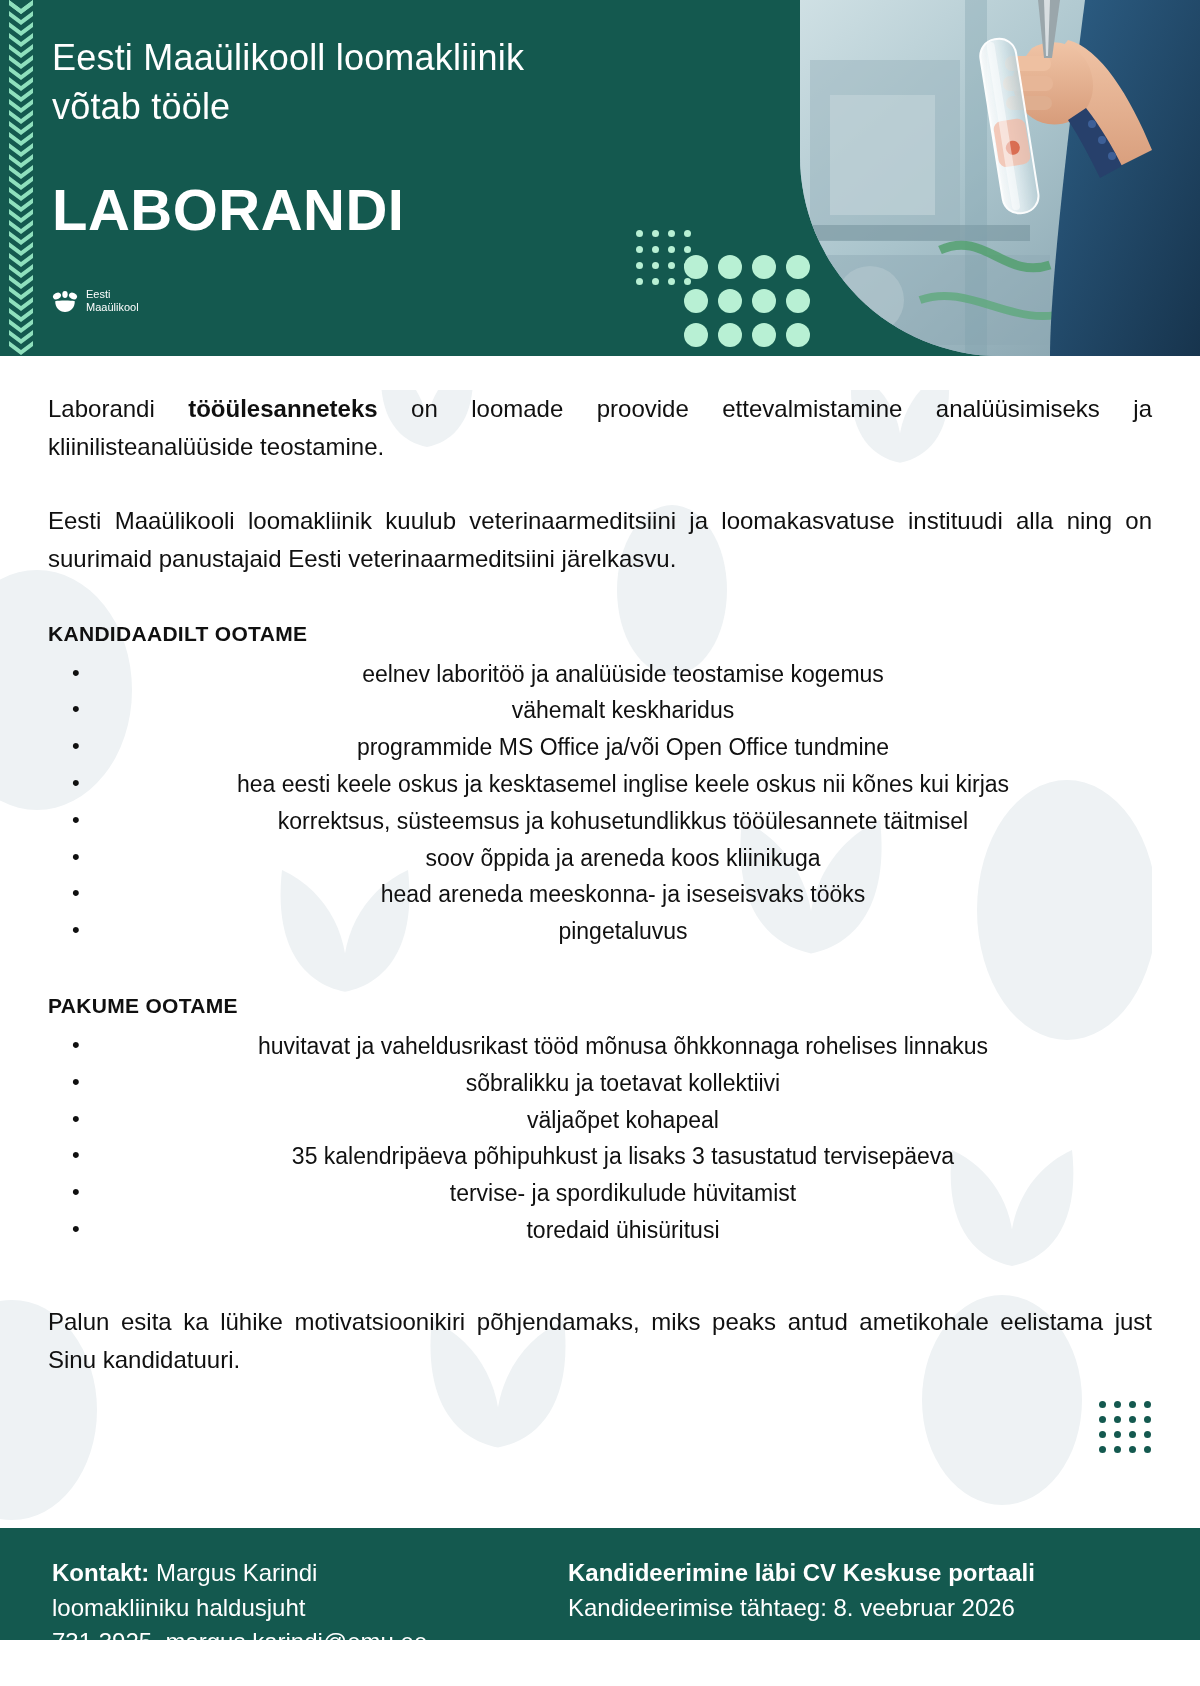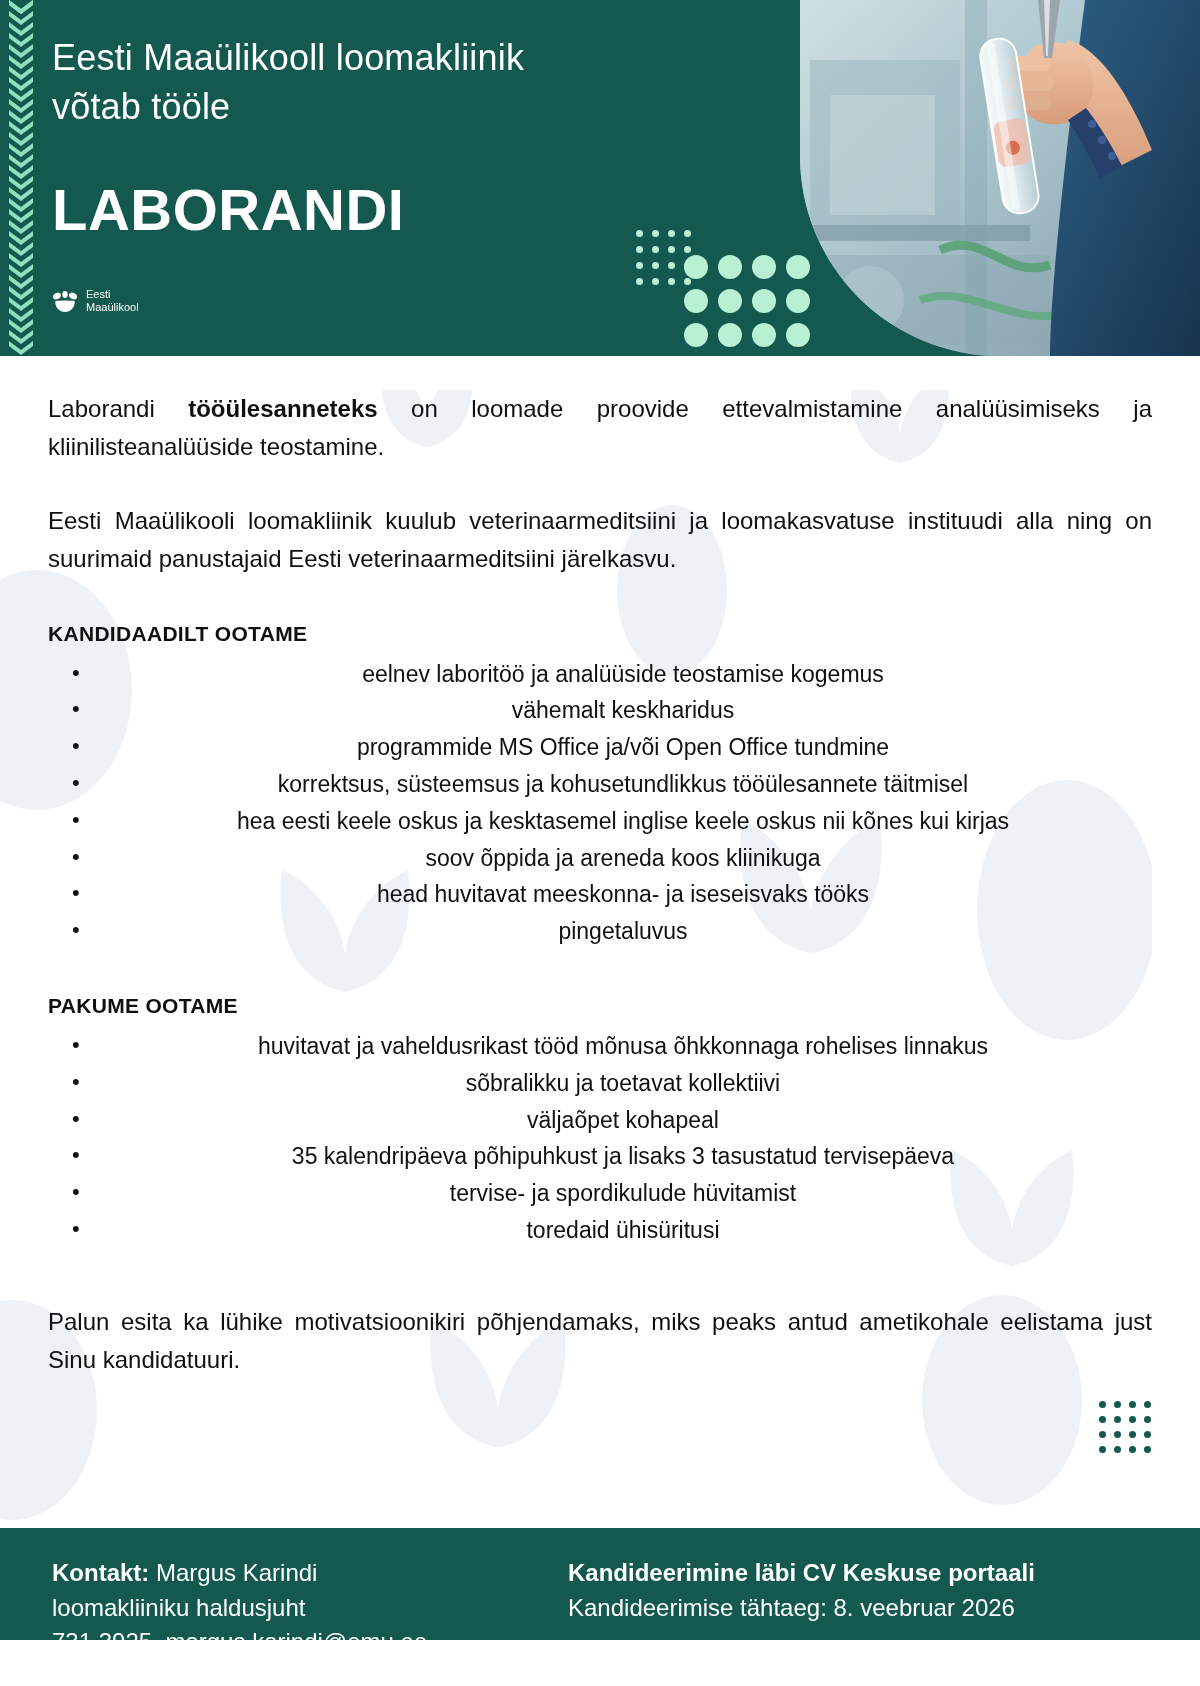--- a/index.html
+++ b/index.html
@@ -393,24 +393,24 @@
 
     <p class="para duties"><span>Laborandi </span><b>tööülesanneteks</b><span> on loomade proovide ettevalmistamine analüüsimiseks ja kliinilisteanalüüside teostamine.</span></p>
 
     <p class="para intro">Eesti Maaülikooli loomakliinik kuulub veterinaarmeditsiini ja loomakasvatuse instituudi alla ning on suurimaid panustajaid Eesti veterinaarmeditsiini järelkasvu.</p>
 
     <h2 class="section">KANDIDAADILT OOTAME</h2>
     <ul class="bullets">
       <li>eelnev laboritöö ja analüüside teostamise kogemus</li>
       <li>vähemalt keskharidus</li>
       <li>programmide MS Office ja/või Open Office tundmine</li>
+      <li>hea eesti keele oskus ja kesktasemel inglise keele oskus nii kõnes kui kirjas</li>
       <li>korrektsus, süsteemsus ja kohusetundlikkus tööülesannete täitmisel</li>
-      <li>hea eesti keele oskus ja kesktasemel inglise keele oskus nii kõnes kui kirjas</li>
       <li>soov õppida ja areneda koos kliinikuga</li>
-      <li>head huvitavat meeskonna- ja iseseisvaks tööks</li>
+      <li>head areneda meeskonna- ja iseseisvaks tööks</li>
       <li>pingetaluvus</li>
     </ul>
 
     <h2 class="section">PAKUME OOTAME</h2>
     <ul class="bullets">
       <li>huvitavat ja vaheldusrikast tööd mõnusa õhkkonnaga rohelises linnakus</li>
       <li>sõbralikku ja toetavat kollektiivi</li>
       <li>väljaõpet kohapeal</li>
       <li>35 kalendripäeva põhipuhkust ja lisaks 3 tasustatud tervisepäeva</li>
       <li>tervise- ja spordikulude hüvitamist</li>

